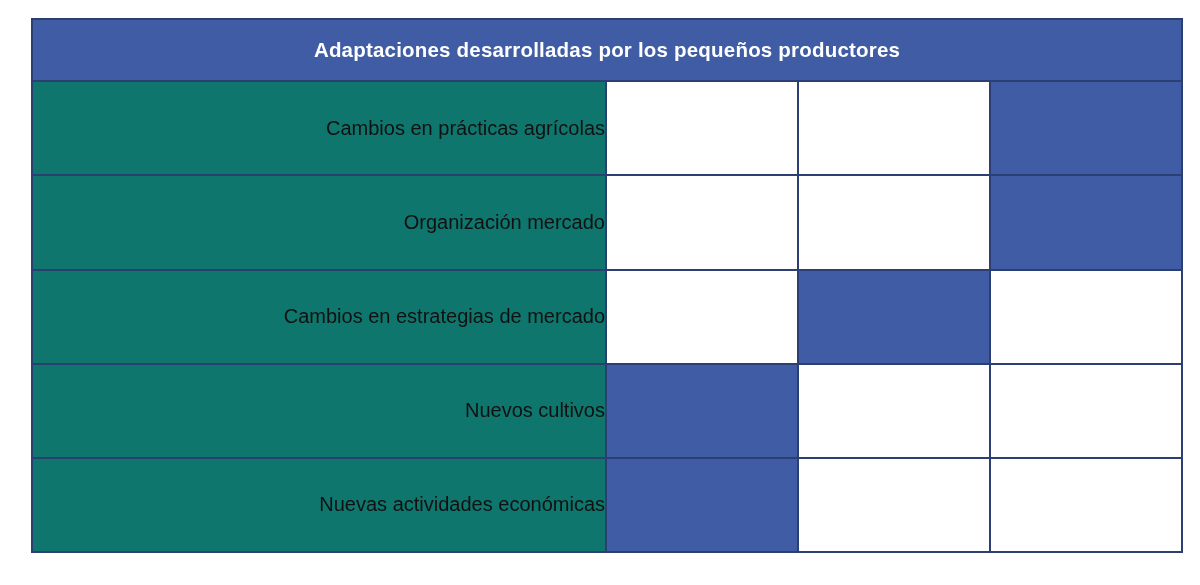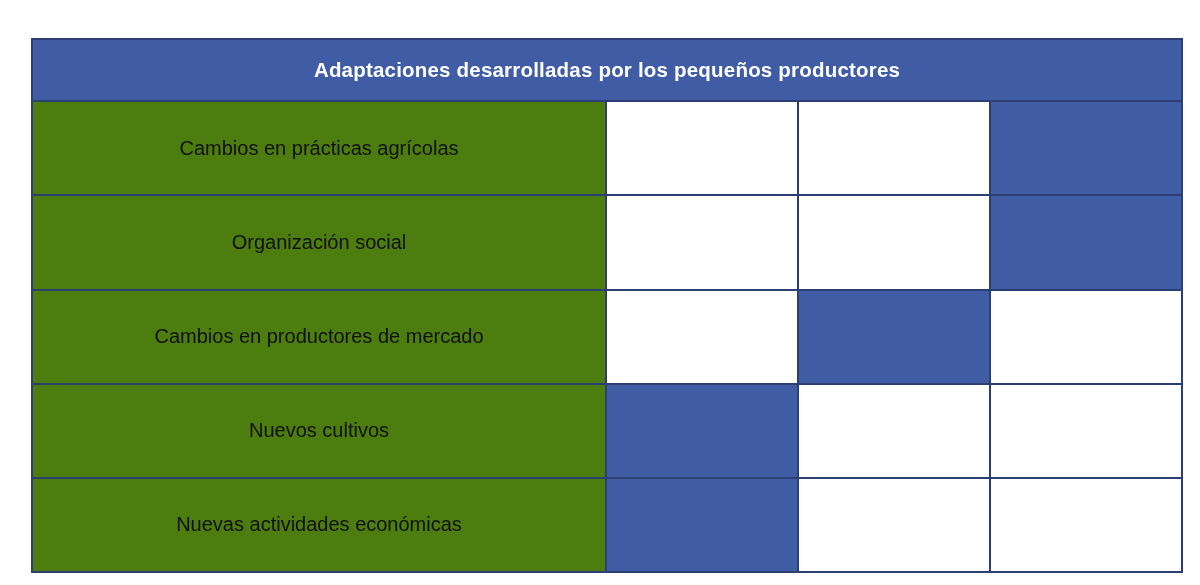--- a/index.html
+++ b/index.html
@@ -19,21 +19,20 @@
     height: 585px;
     box-sizing: border-box;
   }
   .table-wrap {
     position: absolute;
     left: 31px;
     top: 18px;
     width: 1152px;
     height: 535px;
     box-sizing: border-box;
-    margin-top: 20px;
   }
   table.matrix {
     width: 100%;
     height: 100%;
     border-collapse: collapse;
     table-layout: fixed;
     background: #ffffff;
   }
   table.matrix td,
   table.matrix th {
@@ -63,24 +62,24 @@
     text-align: center;
     line-height: 1.32;
     height: 80px;
   }
   .hdr span {
     display: block;
   }
   .row-label {
     font-size: 20px;
     color: #111111;
-    text-align: center;
+    text-align: right;
     padding-left: 20px;
     height: 80px;
-    background: #4d7c0f;
+    background: #0f766e;
   }
   td.cell {
     background: #ffffff;
     height: 80px;
   }
   td.cell.filled {
     background: #3f5ca4;
   }
   col.c-label { width: 574px; }
   col.c-opt   { width: 192px; }
@@ -103,28 +102,28 @@
         </tr>
 
         <tr>
           <td class="row-label">Cambios en prácticas agrícolas</td>
           <td class="cell"></td>
           <td class="cell"></td>
           <td class="cell filled"></td>
         </tr>
 
         <tr>
-          <td class="row-label">Organización social</td>
+          <td class="row-label">Organización mercado</td>
           <td class="cell"></td>
           <td class="cell"></td>
           <td class="cell filled"></td>
         </tr>
 
         <tr>
-          <td class="row-label">Cambios en productores de mercado</td>
+          <td class="row-label">Cambios en estrategias de mercado</td>
           <td class="cell"></td>
           <td class="cell filled"></td>
           <td class="cell"></td>
         </tr>
 
         <tr>
           <td class="row-label">Nuevos cultivos</td>
           <td class="cell filled"></td>
           <td class="cell"></td>
           <td class="cell"></td>

